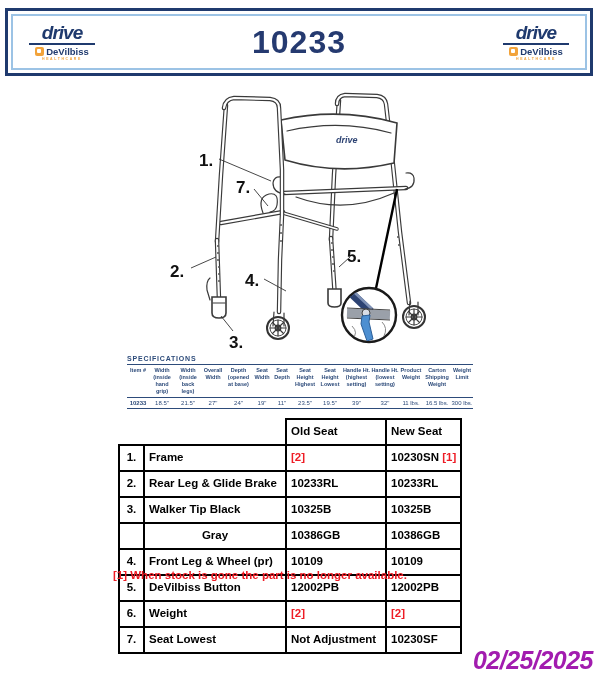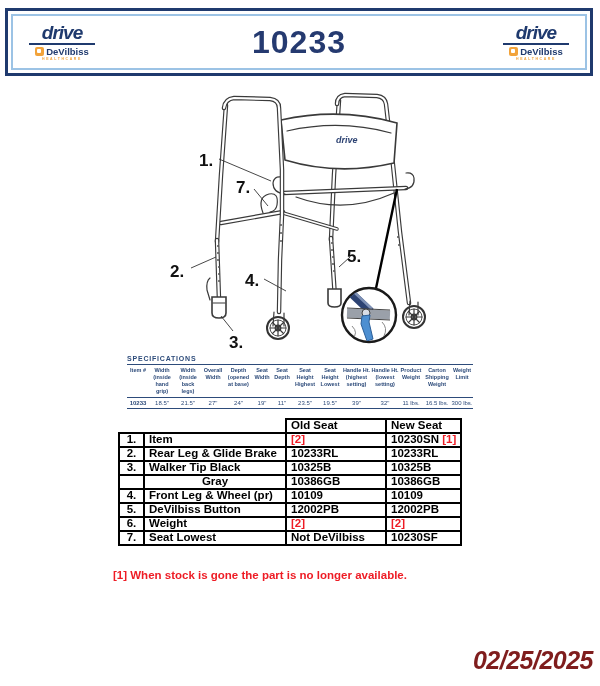--- a/index.html
+++ b/index.html
@@ -65,34 +65,34 @@
   .spec tbody tr{border-bottom:1.6px solid #2d4b7a;}
   .spec td{
     font-size:6px;color:#2d4b7a;text-align:center;padding:2px 0;line-height:1;
   }
   .spec td.item{font-weight:bold;}
   
   .parts{position:absolute;left:118px;top:418px;}
   .parts table{border-collapse:collapse;table-layout:fixed;}
   .parts td{
     border:2px solid #000;font-size:11.5px;font-weight:bold;color:#000;
-    height:12px;padding:0 4px;line-height:1;white-space:nowrap;overflow:hidden;
+    height:12px;padding:6px 4px;line-height:1;white-space:nowrap;overflow:hidden;
   }
   .parts td.num{text-align:center;padding:0;}
   .parts td.ctr{text-align:center;}
   .parts tr.head td{border:none;}
   .parts tr.head td.labeled{border:2px solid #000;}
   .parts .red{color:#ee1c25;}
   
   .footnotes{position:absolute;left:113px;top:569px;color:#ee1c25;font-weight:bold;font-size:11.5px;}
   .footnotes .fn{margin-bottom:13px;}
   
   .rev-date{
     position:absolute;right:7px;top:646px;font-size:25px;font-weight:bold;
-    font-style:italic;color:#7f1d1d;letter-spacing:-0.5px;
+    font-style:italic;color:#a21caf;letter-spacing:-0.5px;
   }
 </style>
 </head>
 <body>
 
 <div class="page">
 
   <div class="header-box">
     <div class="header-inner">
       <div class="logo">
@@ -282,21 +282,21 @@
       </colgroup>
       <tbody>
           <tr class="head">
         <td class="blank"></td>
             <td class="blank"></td>
         <td class="labeled">Old Seat</td>
         <td class="labeled">New Seat</td>
       </tr>
       <tr>
         <td class="num">1.</td>
-        <td>Item</td>
+        <td>Frame</td>
         <td class="red">[2]</td>
         <td><span>10230SN</span> <span class="red">[1]</span></td>
       </tr>
       <tr>
         <td class="num">2.</td>
         <td>Rear Leg &amp; Glide Brake</td>
         <td>10233RL</td>
         <td>10233RL</td>
       </tr>
       <tr>
@@ -325,21 +325,21 @@
       </tr>
       <tr>
         <td class="num">6.</td>
         <td>Weight</td>
         <td class="red">[2]</td>
         <td class="red">[2]</td>
       </tr>
       <tr>
         <td class="num">7.</td>
         <td>Seat Lowest</td>
-        <td>Not DeVilbiss</td>
+        <td>Not Adjustment</td>
         <td>10230SF</td>
       </tr>
     </tbody>
       </table>
   </div>
 
   <div class="footnotes">
     <div class="fn">[1] When stock is gone the part is no longer available.</div>
   </div>
 

